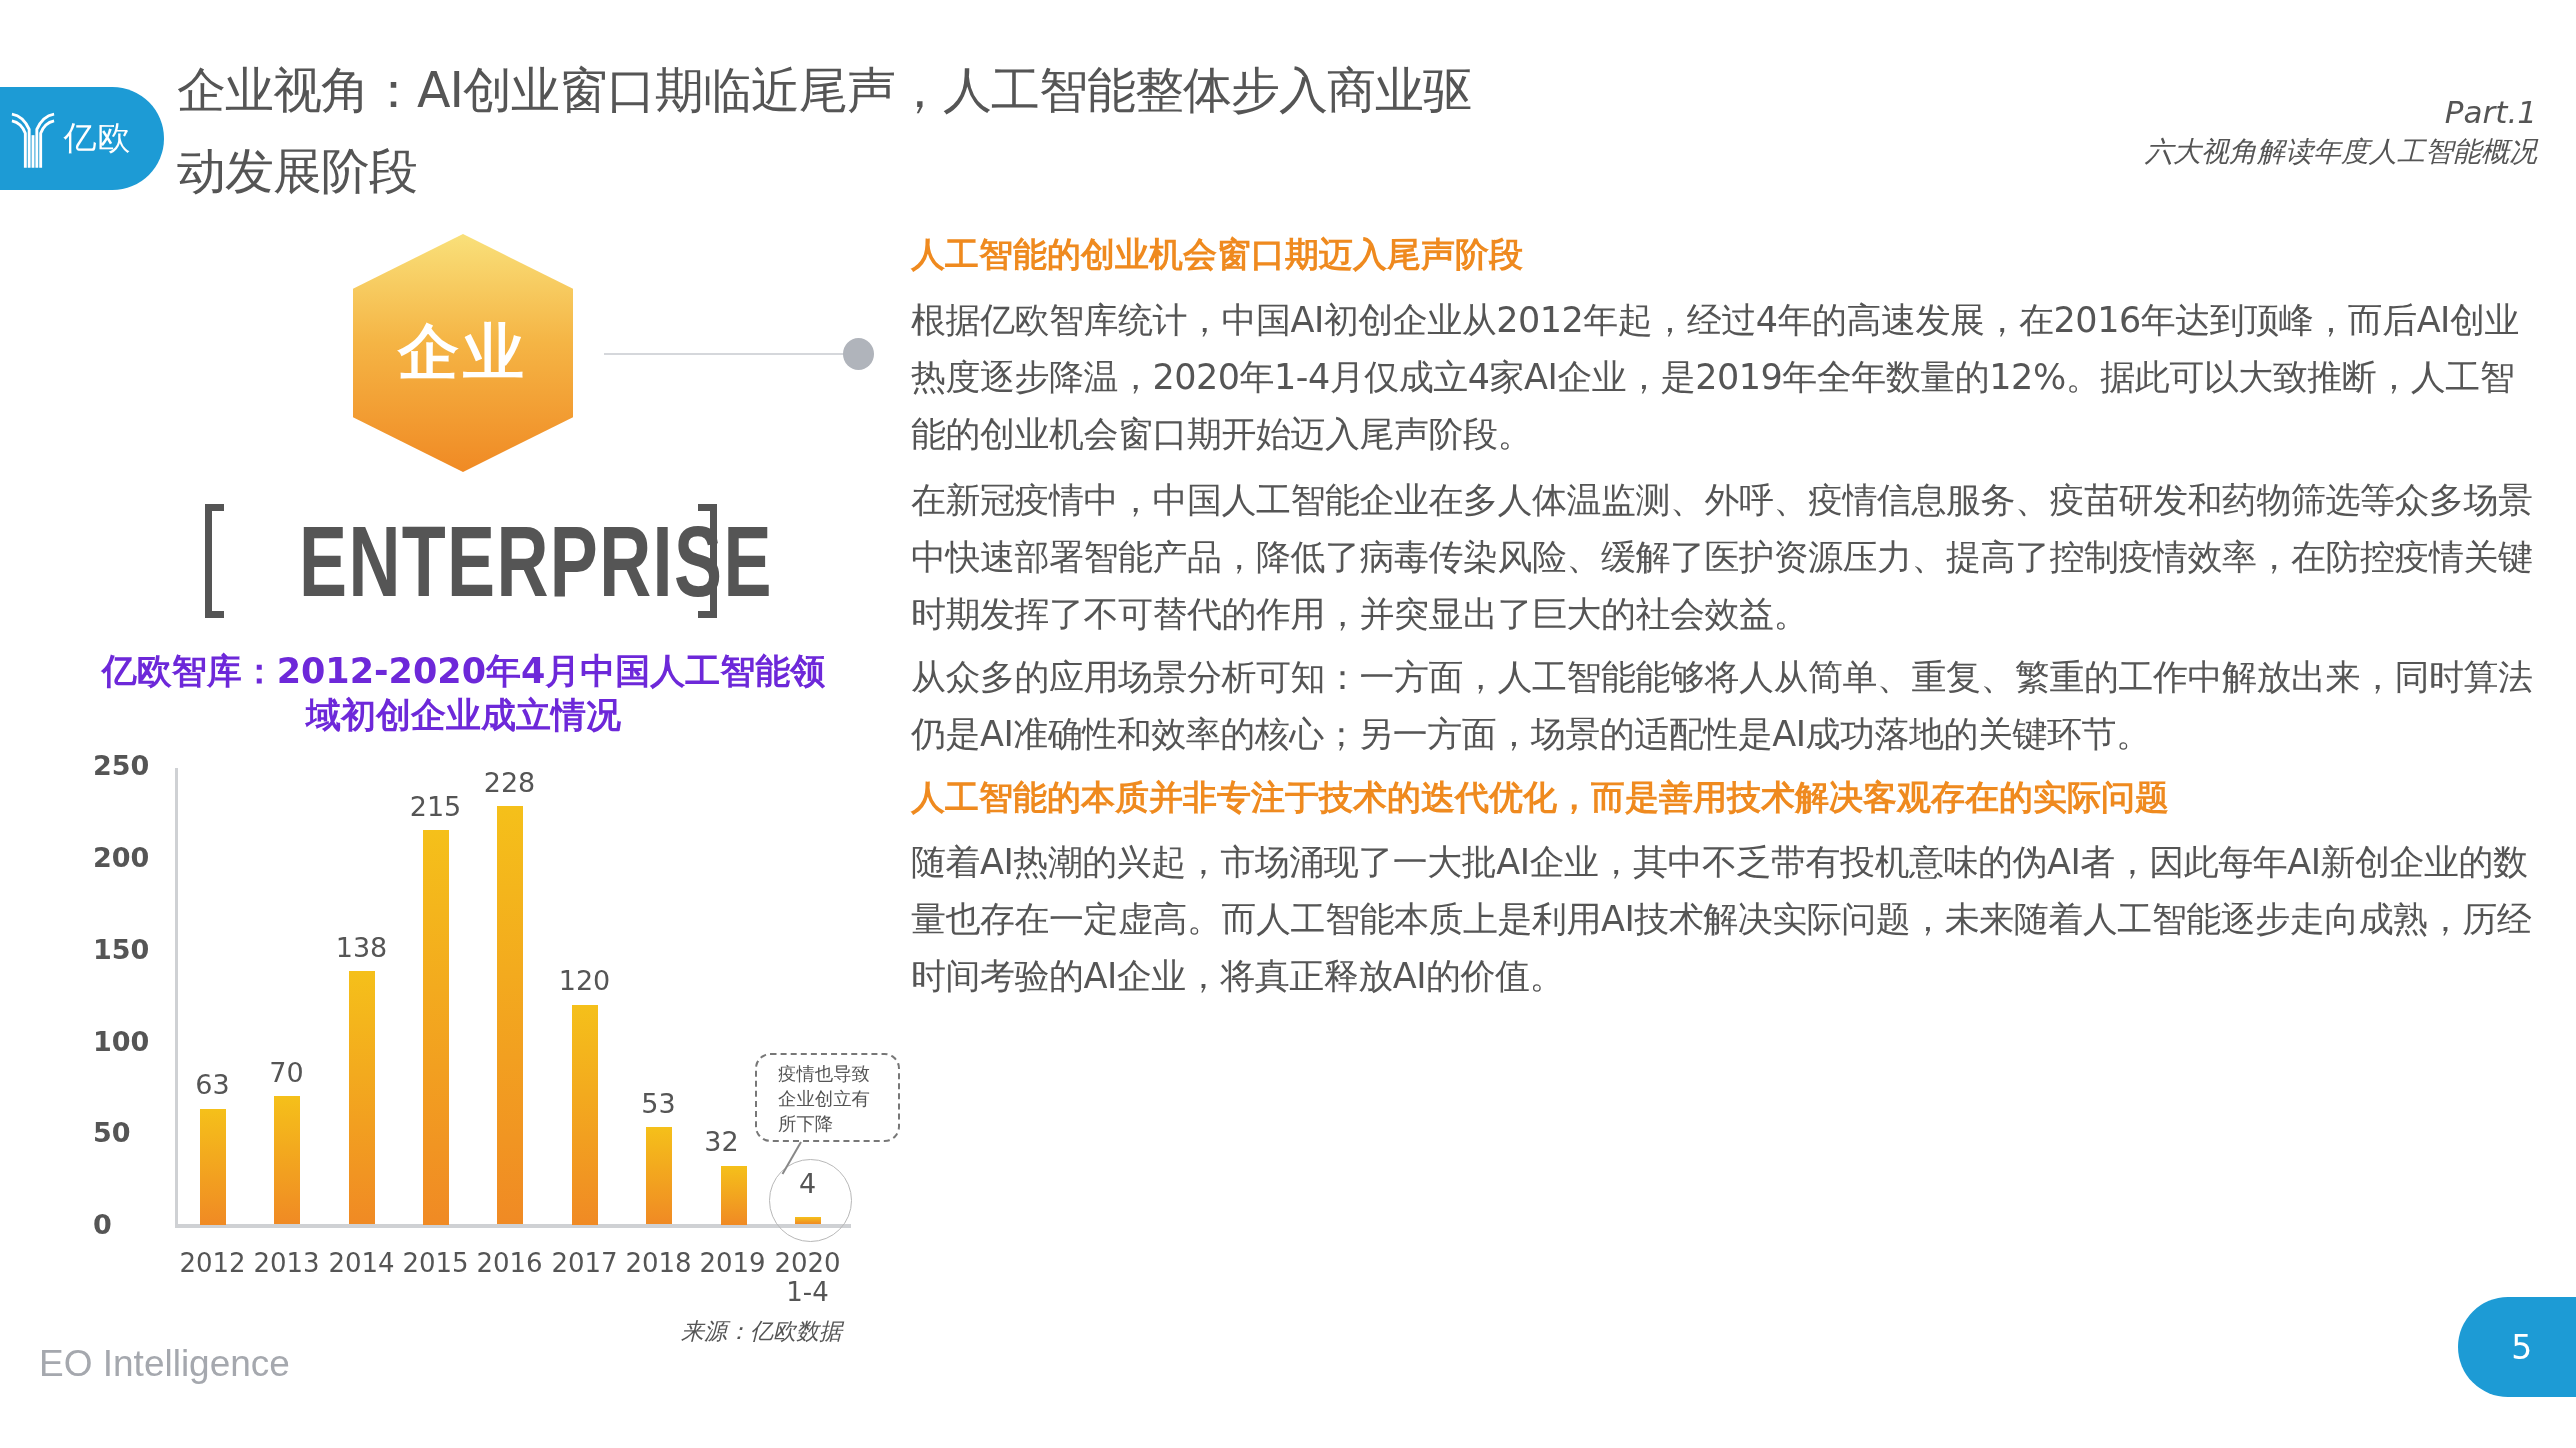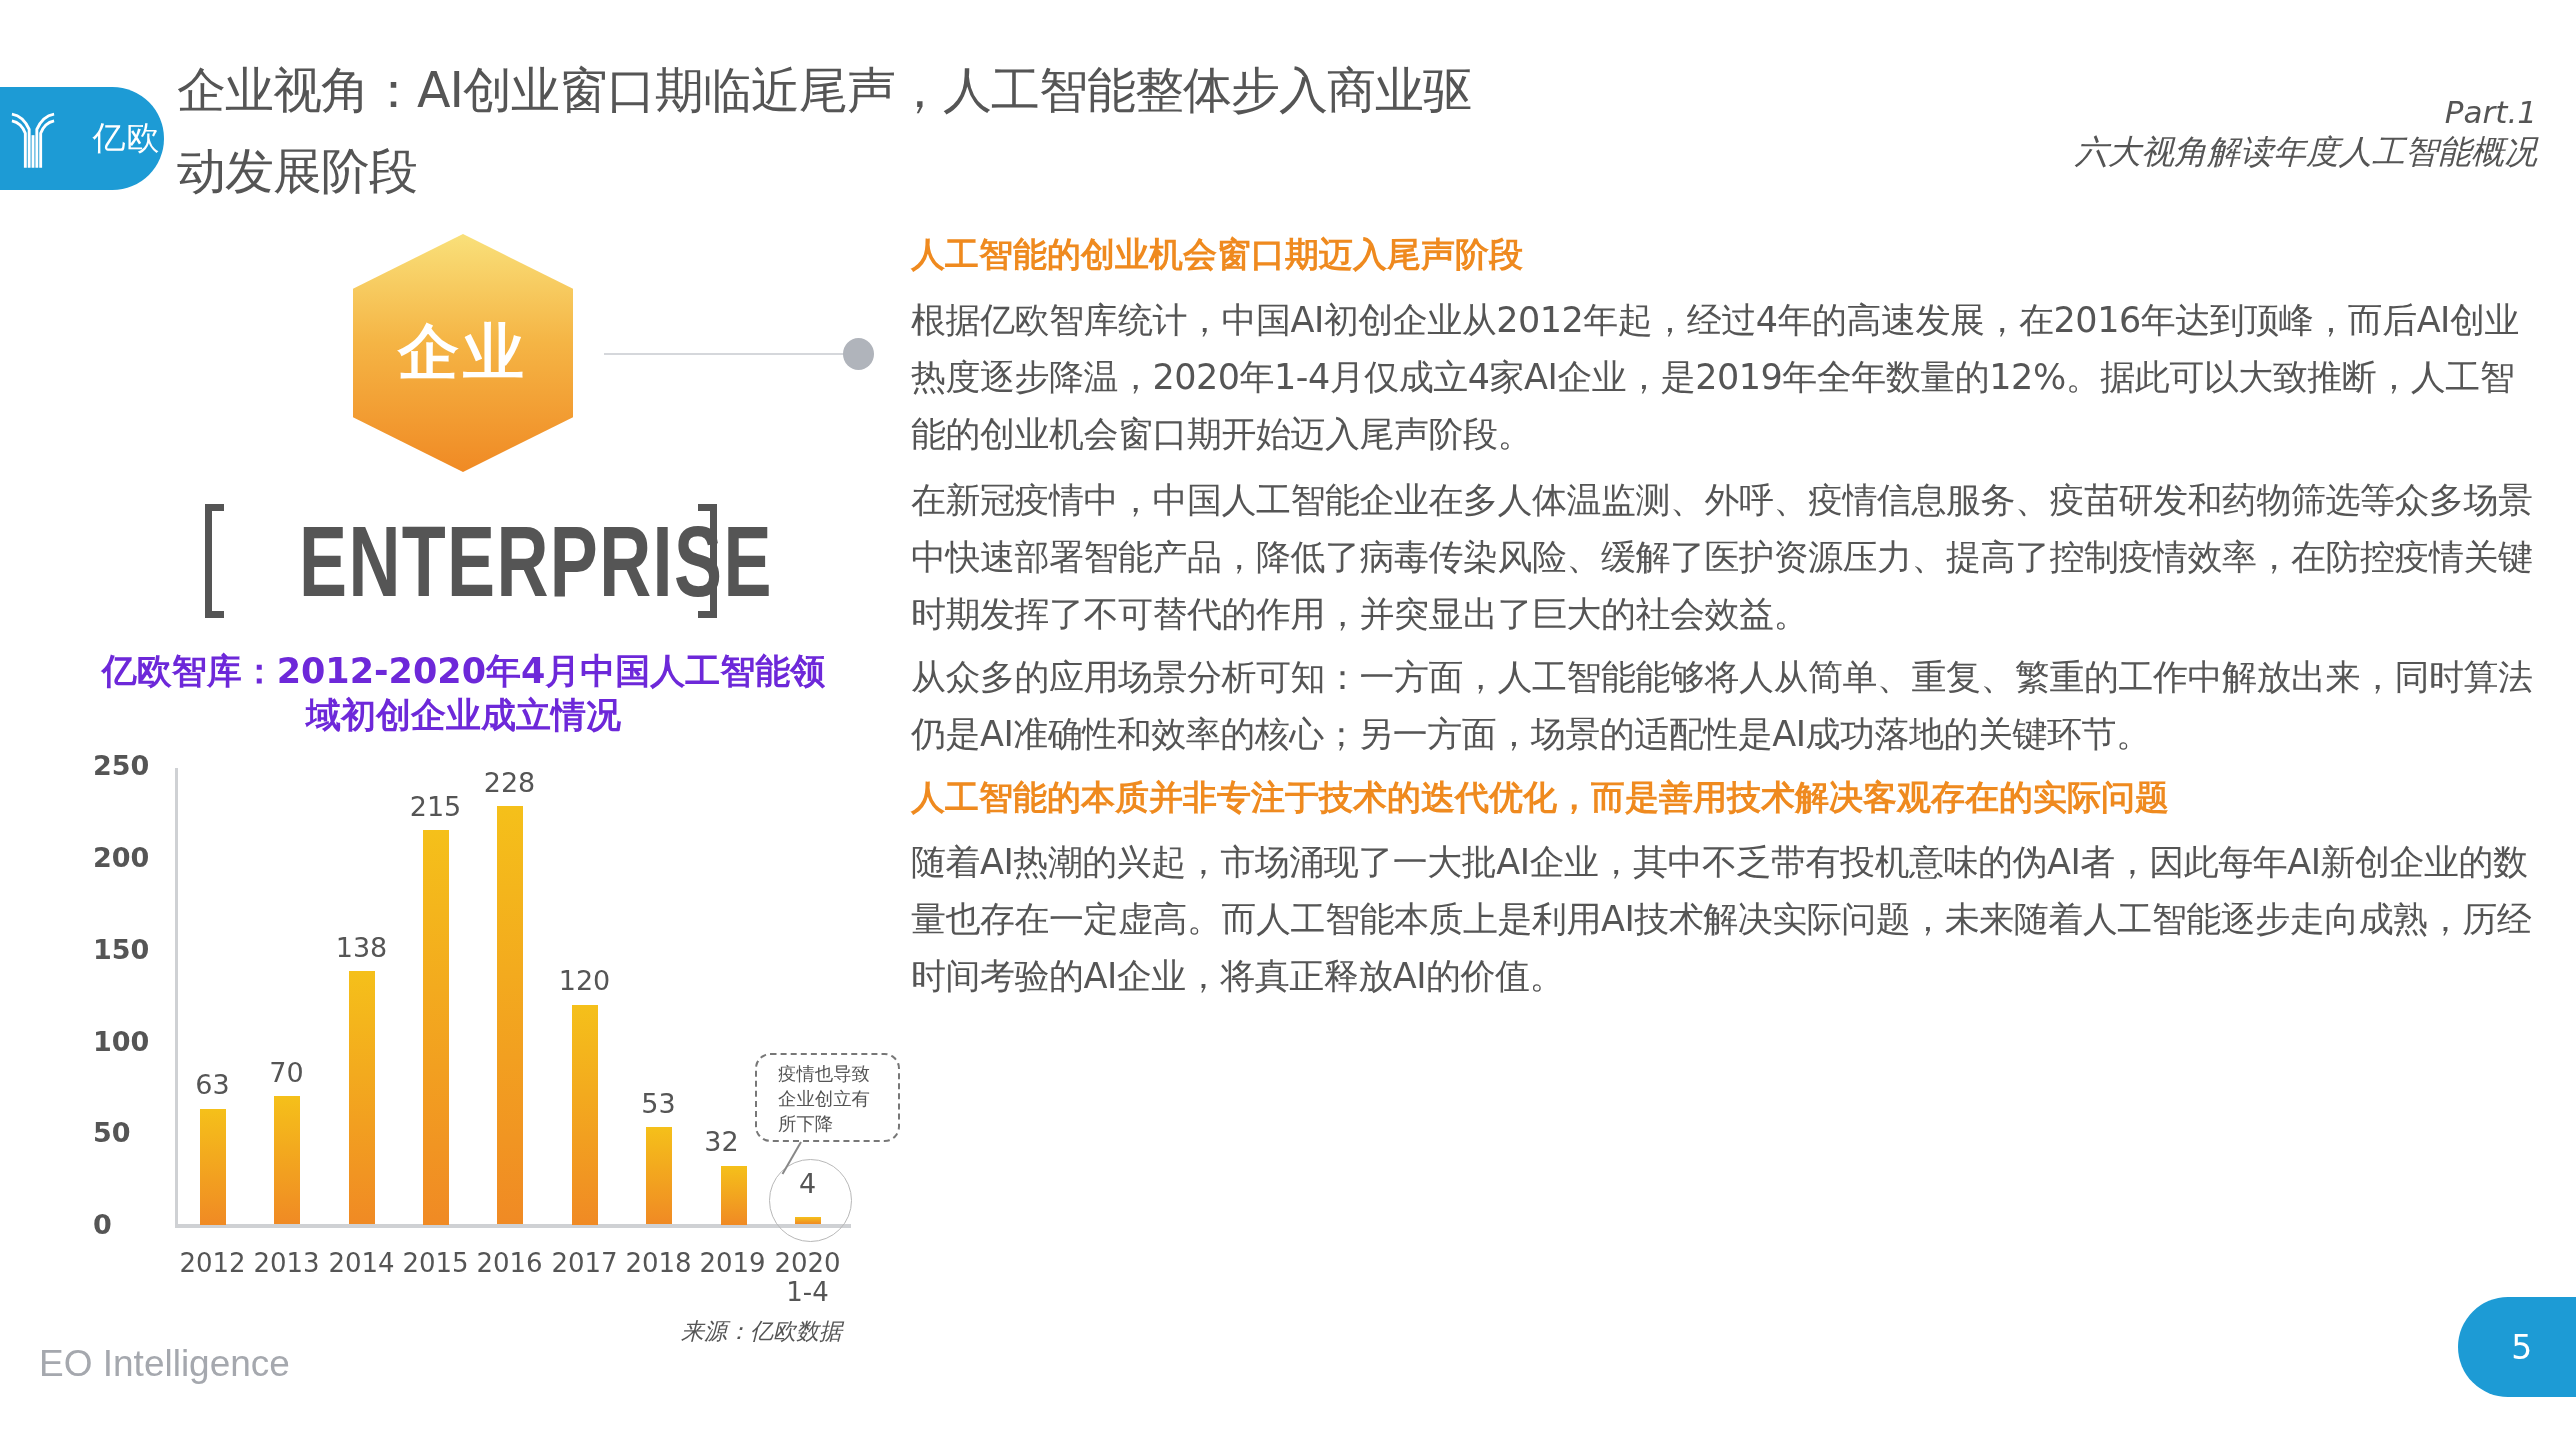--- a/index.html
+++ b/index.html
@@ -7,34 +7,34 @@
     width: 2576px; height: 1449px; position: relative; overflow: hidden;
     background: #ffffff;
     font-family: "DejaVu Sans", "Liberation Sans", sans-serif;
     color: #555555;
   }
 
   
   .logo-badge {
     position: absolute; left: 0; top: 87px; width: 164px; height: 103px;
     background: #1d9bd5; border-radius: 0 52px 52px 0;
-    display: flex; align-items: center; padding-left: 9.7px; box-sizing: border-box; gap: 29px;
+    display: flex; align-items: center; padding-left: 9.7px; box-sizing: border-box;
   }
   .logo-badge svg { width: 46px; height: 62px; }
   .logo-text { color: #ffffff; font-size: 33px; margin-left: 7.7px; letter-spacing: 1px; font-weight: 300; }
   .page-title {
     position: absolute; left: 177px; top: 50px; width: 1787px;
     font-size: 49px; line-height: 81px; color: #555555; font-weight: 400;
     letter-spacing: -1px;
   }
   .part-label {
     position: absolute; right: 39px; top: 93px; text-align: right;
     font-size: 31px; color: #555555; line-height: 39px; font-style: italic;
   }
-  .part-sub { font-size: 33px; }
+  .part-sub { font-size: 28px; }
 
   
   .hexagon {
     position: absolute; left: 353px; top: 234px; width: 220px; height: 238px;
     clip-path: polygon(50% 0, 100% 23%, 100% 77%, 50% 100%, 0 77%, 0 23%);
     background: linear-gradient(180deg, #f9e07a 0%, #f5b545 45%, #f08a24 100%);
     display: flex; align-items: center; justify-content: center;
   }
   .hex-label { color: #fff; font-size: 61px; font-weight: bold; letter-spacing: 3.9px; }
   .connector-line { position: absolute; left: 604px; top: 353px; width: 241px; height: 1.9px; background: #d5d7db; }

